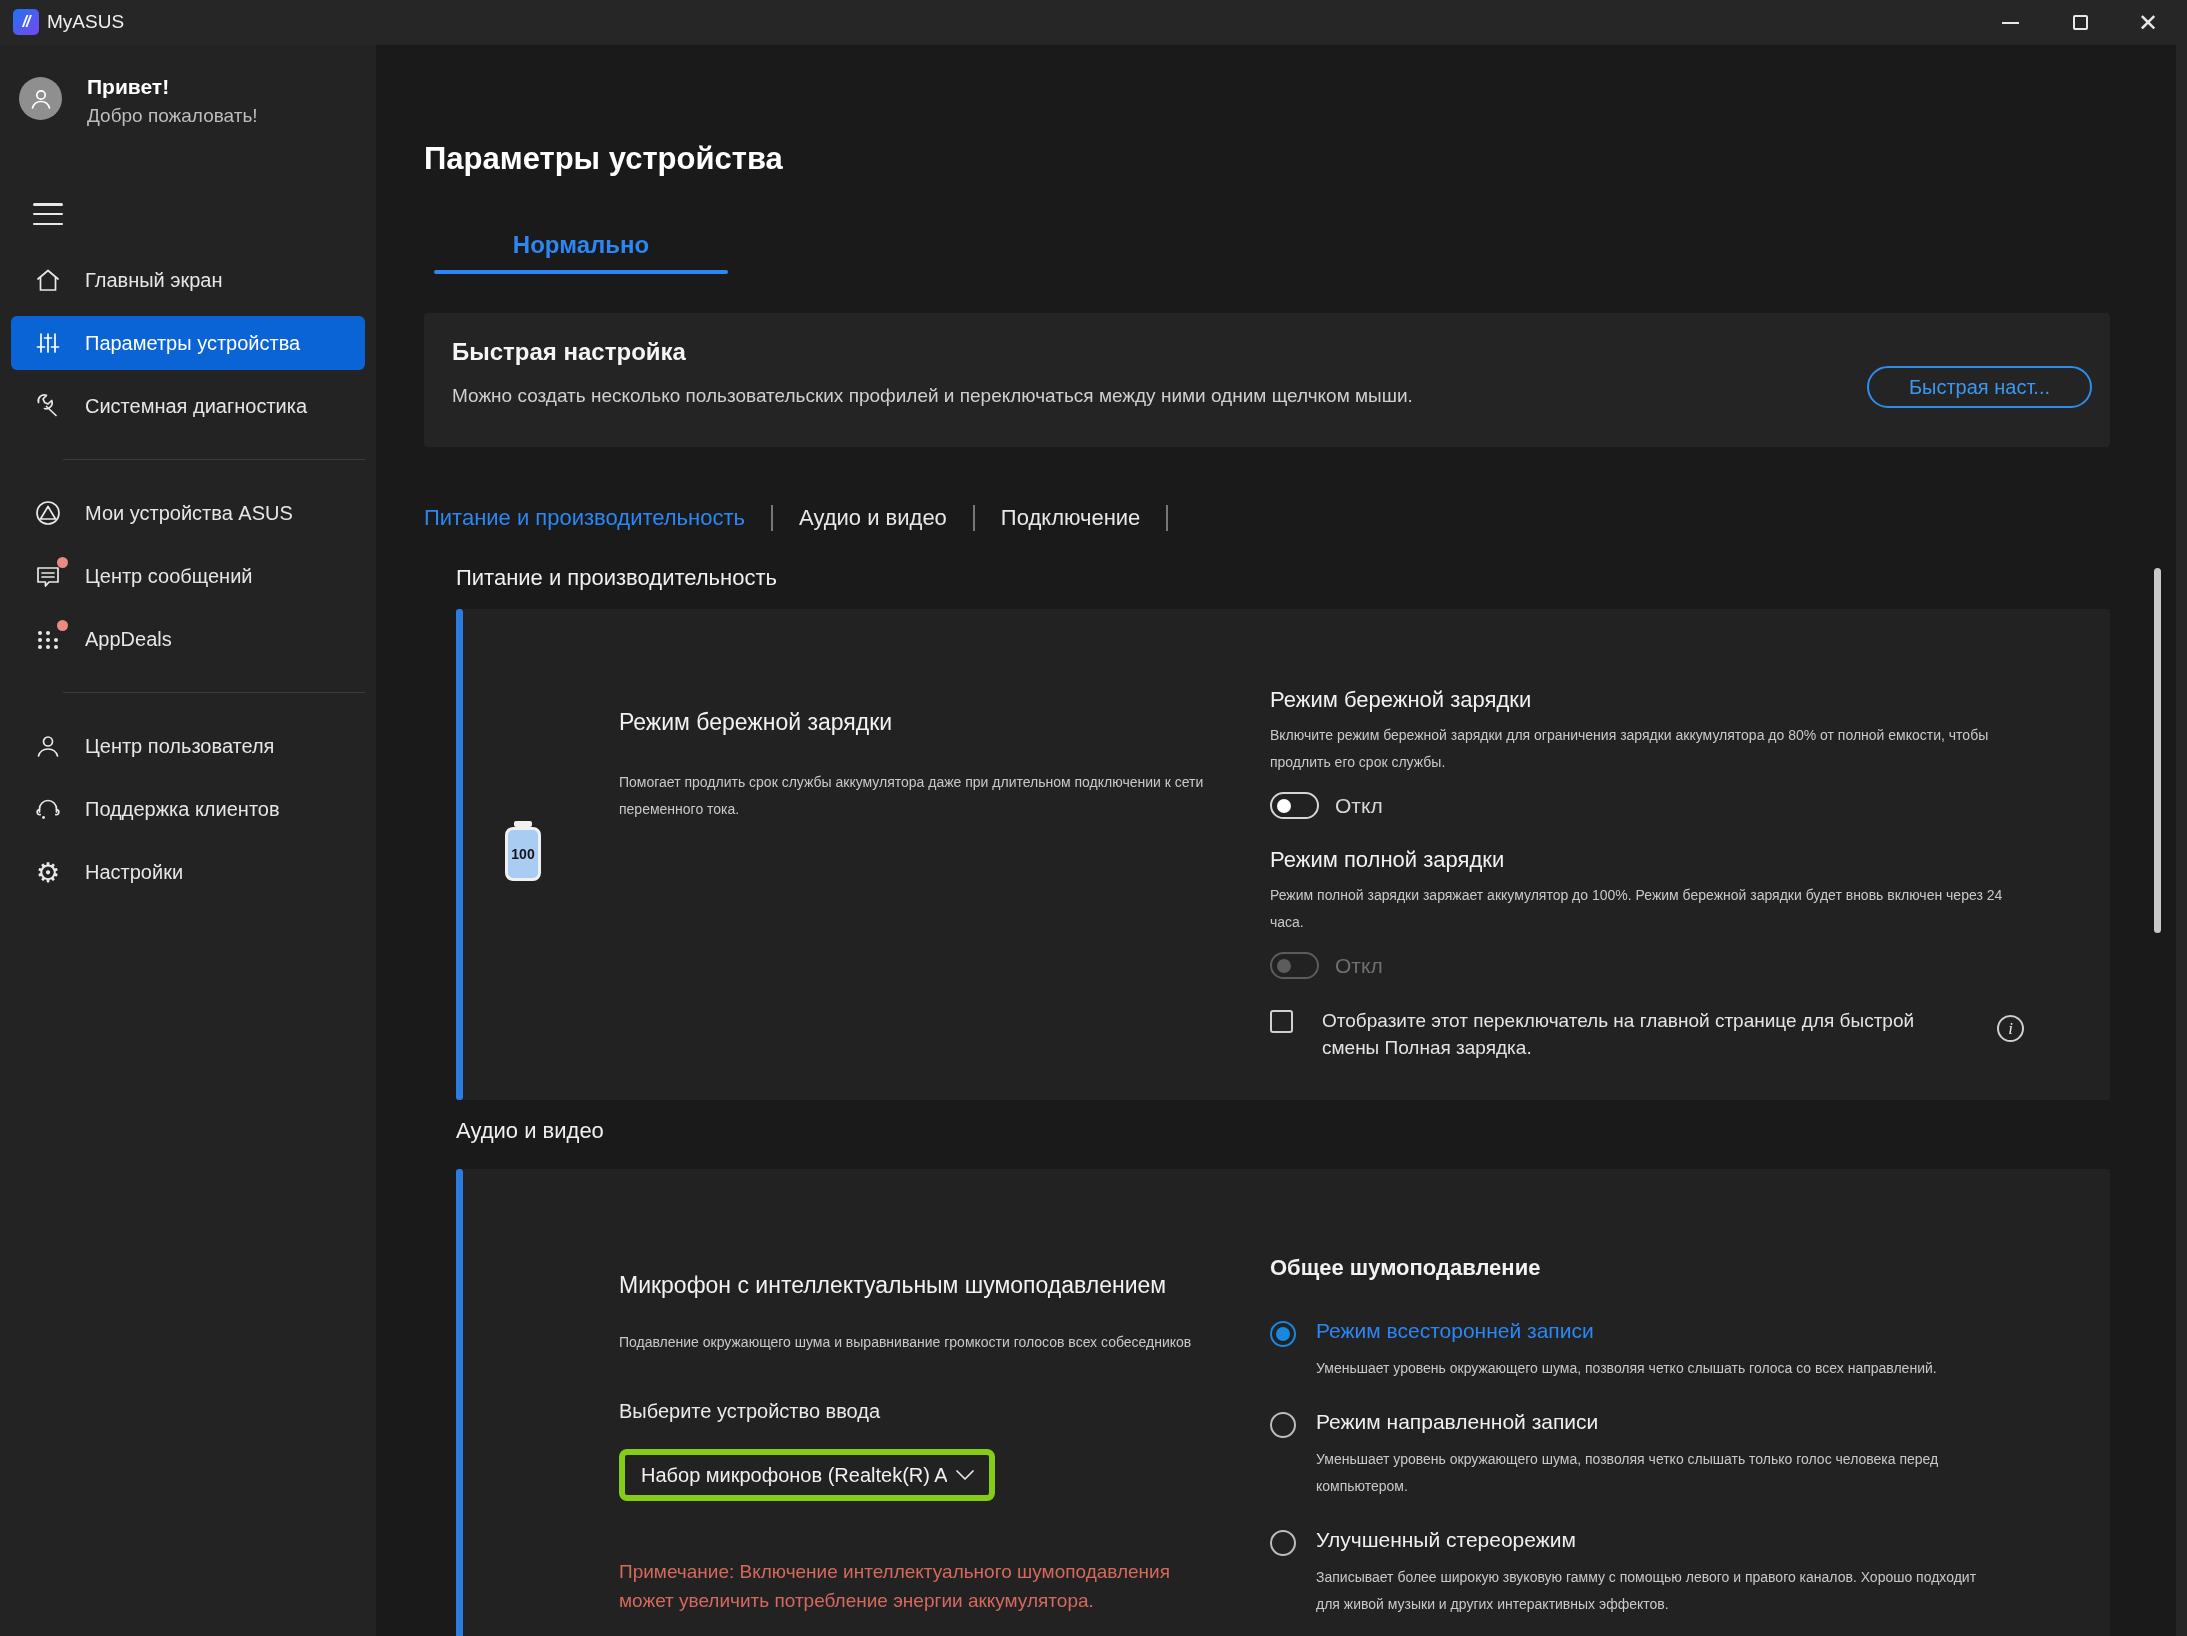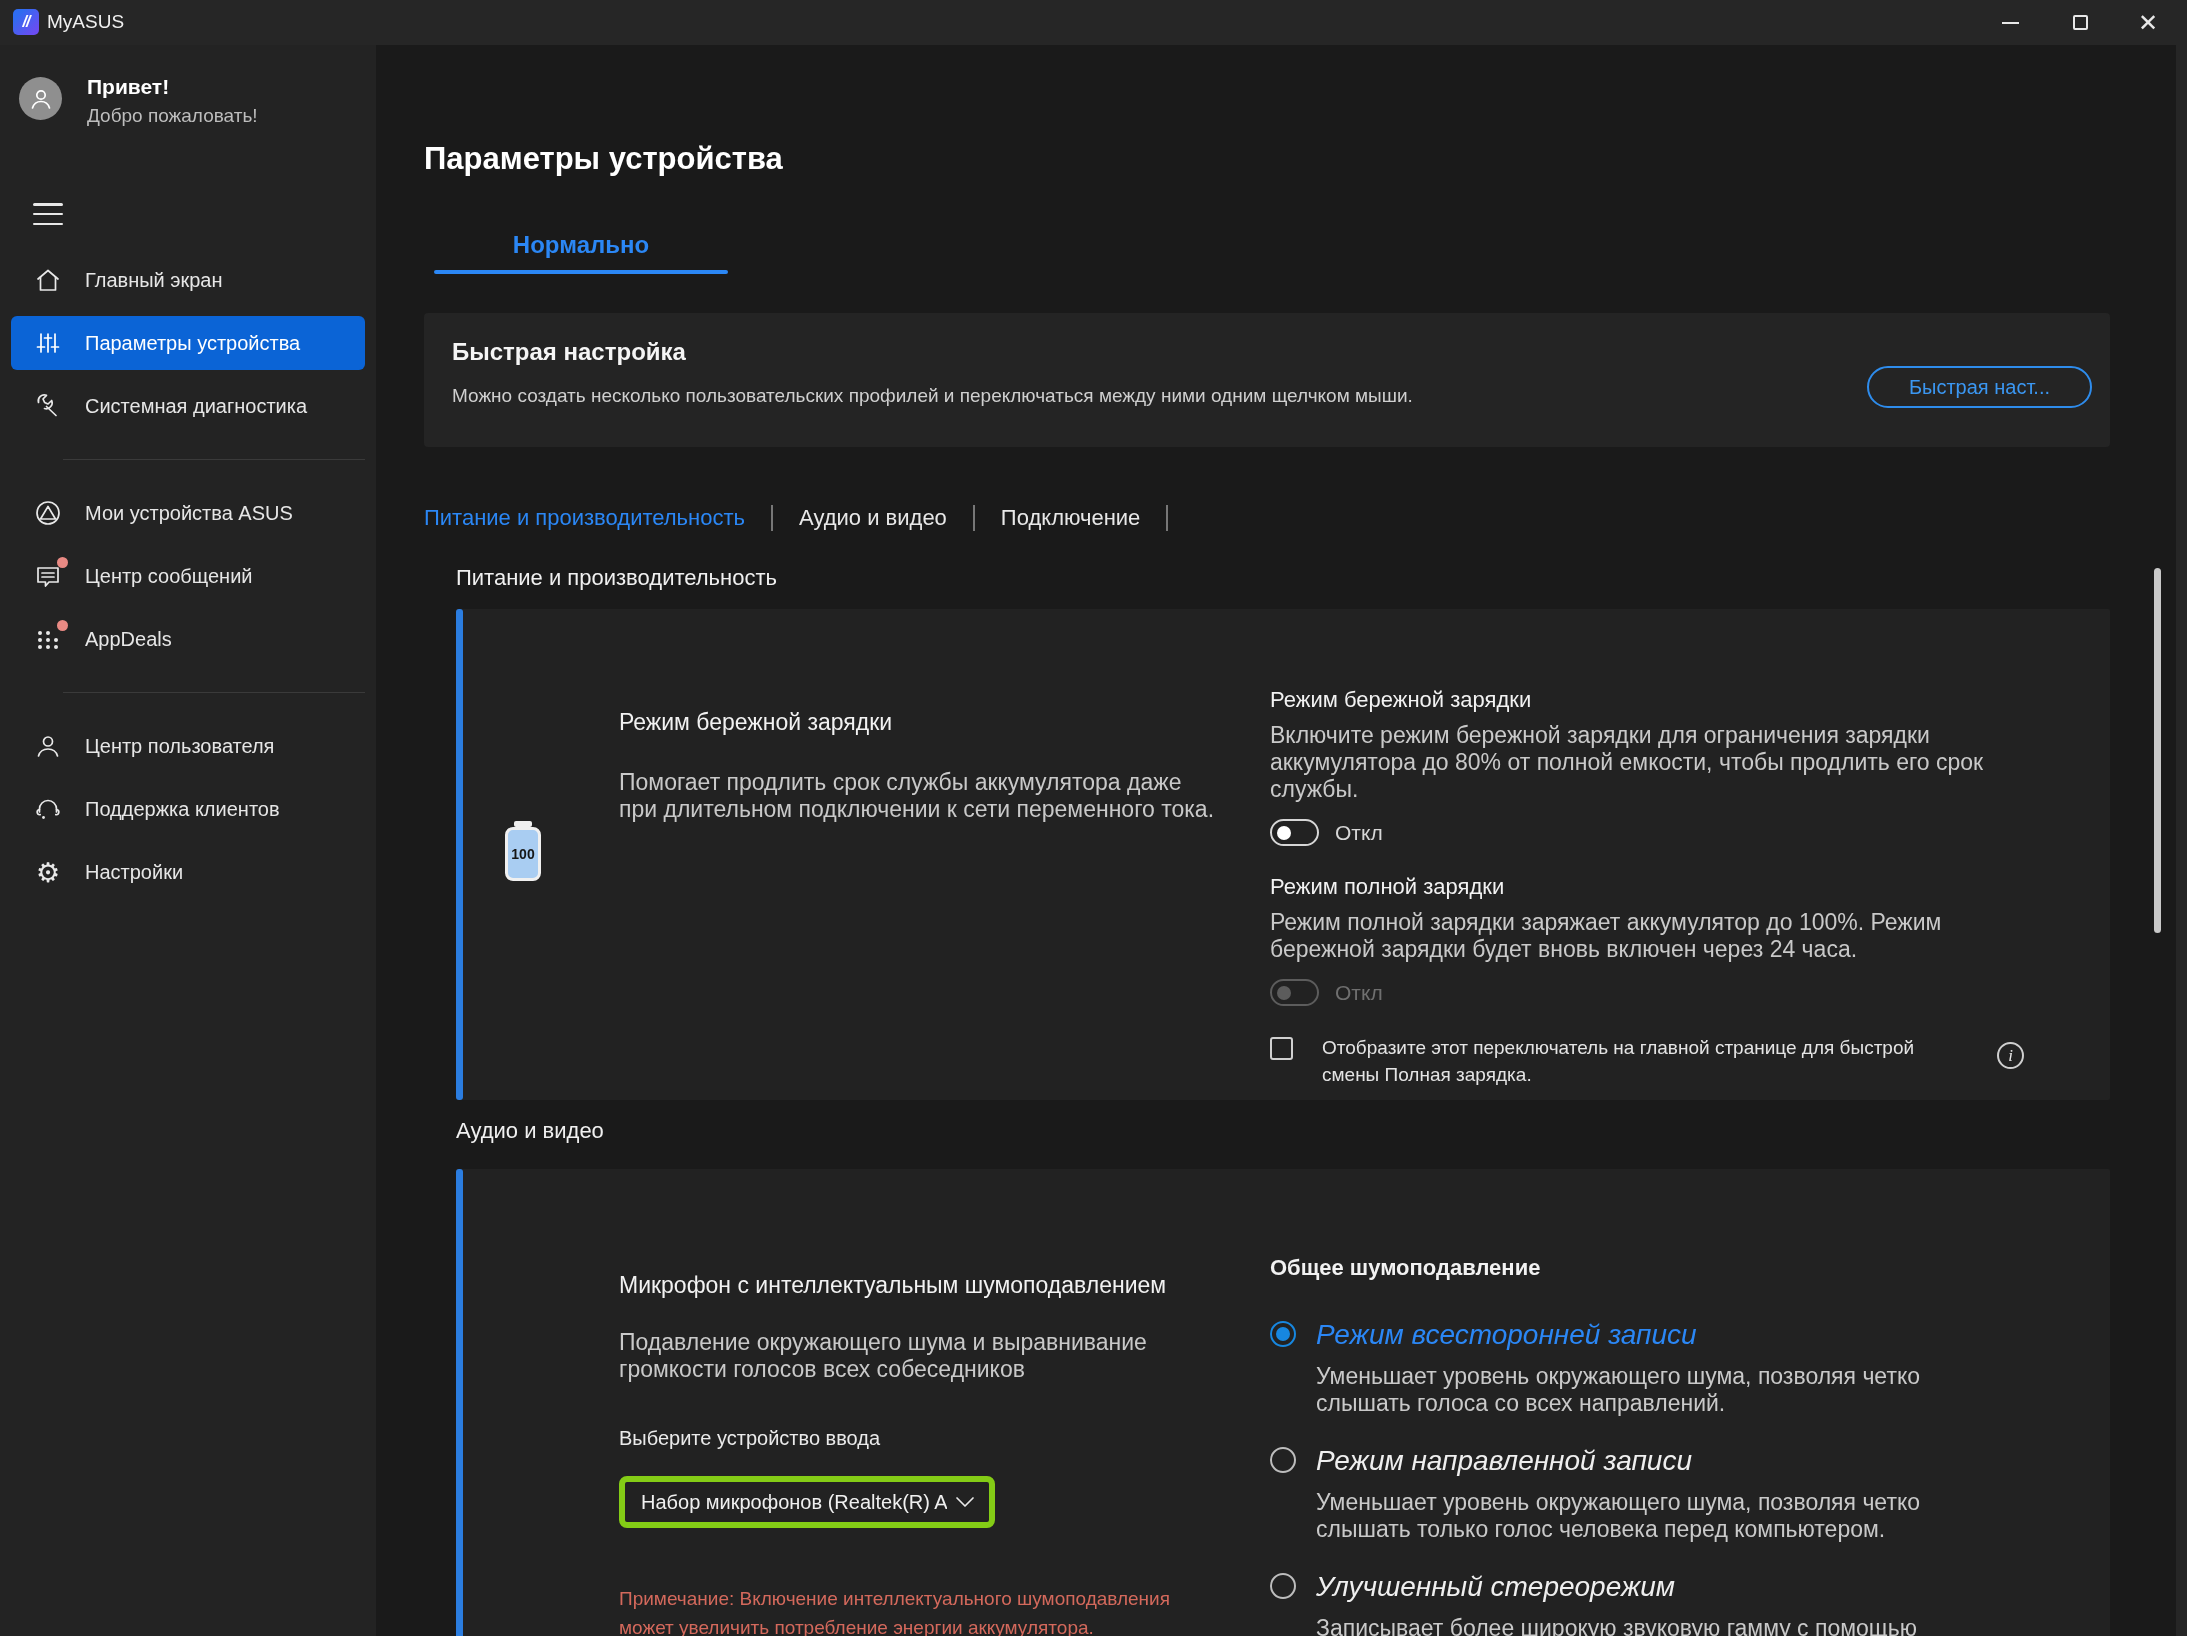--- a/index.html
+++ b/index.html
@@ -57,21 +57,21 @@
   .heading-power { left:80px; top:520px; }
   .heading-audio { left:80px; top:1073px; }
 
   .big-card { position:absolute; left:80px; width:1654px; background:#222222; border-radius:2px; }
   .power-card { top:564px; height:491px; }
   .audio-card { top:1124px; height:512px; }
   .card-accent { position:absolute; left:0; top:0; width:7px; height:100%; background:#2b7de0; border-radius:3px; }
 
   .card-h { font-size:23px; color:#f2f2f2; font-weight:400; }
   .card-h2 { font-size:22px; color:#f2f2f2; font-weight:700; }
-  .body-text { font-size:23px; line-height:27px; color:#c9c9c9; }
+  .body-text { font-size:14px; line-height:27px; color:#c9c9c9; }
   .warn-text { font-size:19px; line-height:29px; color:#d4695c; }
 
   
   .battery { position:absolute; left:47px; top:212px; width:40px; }
   .bat-cap { width:18px; height:6px; background:#f0f0f0; border-radius:2px; margin:0 auto; }
   .bat-body { width:36px; height:54px; margin:0 auto; border:3px solid #f0f0f0; border-radius:8px; background:#a9cdf2;
               display:flex; align-items:center; justify-content:center; }
   .bat-body span { font-size:14px; font-weight:700; color:#161616; }
   .pc-left { position:absolute; left:163px; top:100px; width:620px; }
   .pc-left .card-h { margin-bottom:33px; }
@@ -103,21 +103,21 @@
               display:flex; align-items:center; padding:0 14px 0 16px; gap:8px; }
   .dropdown-value { flex:1; font-size:20px; color:#f0f0f0; white-space:nowrap; overflow:hidden; }
   .note1 { margin-top:56px; width:560px; }
 
   .ac-right { position:absolute; left:814px; top:86px; width:800px; }
   .ac-right .card-h2 { margin-bottom:38px; }
   .option { display:flex; gap:20px; margin-bottom:28px; }
   .radio { flex:none; width:26px; height:26px; border-radius:50%; border:2px solid #bdbdbd; margin-top:2px; position:relative; background:transparent; }
   .option.selected .radio { border-color:#1787e0; }
   .option.selected .radio::after { content:""; position:absolute; left:4px; top:4px; width:14px; height:14px; border-radius:50%; background:#1787e0; }
-  .option-label { font-size:28px; color:#efefef; margin-bottom:12px;font-style:italic; }
+  .option-label { font-size:21px; color:#efefef; margin-bottom:12px; }
   .option.selected .option-label { color:#2b87f5; }
   .option-desc { width:670px; }
 
   
   .scroll-gutter { position:absolute; right:0; top:45px; width:11px; height:1591px; background:#262626; }
   .scroll-thumb { position:absolute; left:2154px; top:568px; width:7px; height:365px; background:#c9c9c9; border-radius:4px; }
 
   svg.icon { stroke:#e9e9e9; fill:none; stroke-width:1.7; stroke-linecap:round; stroke-linejoin:round; }
 </style>
 </head>

